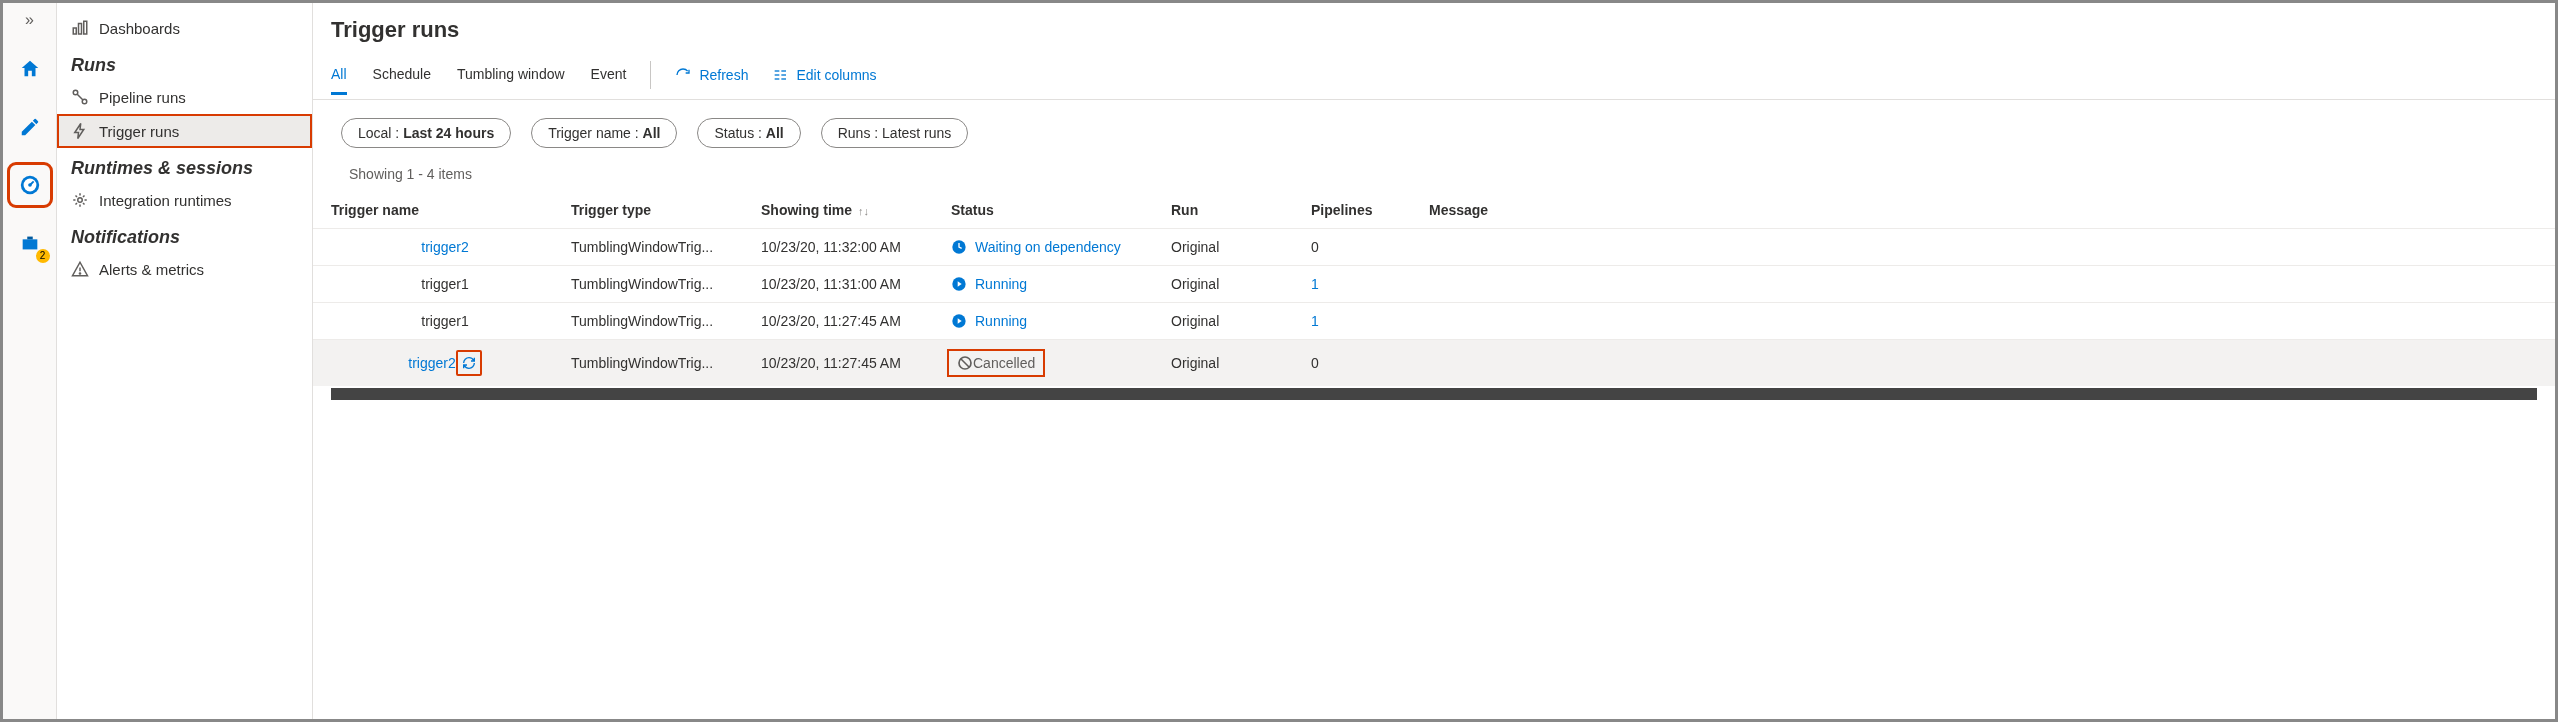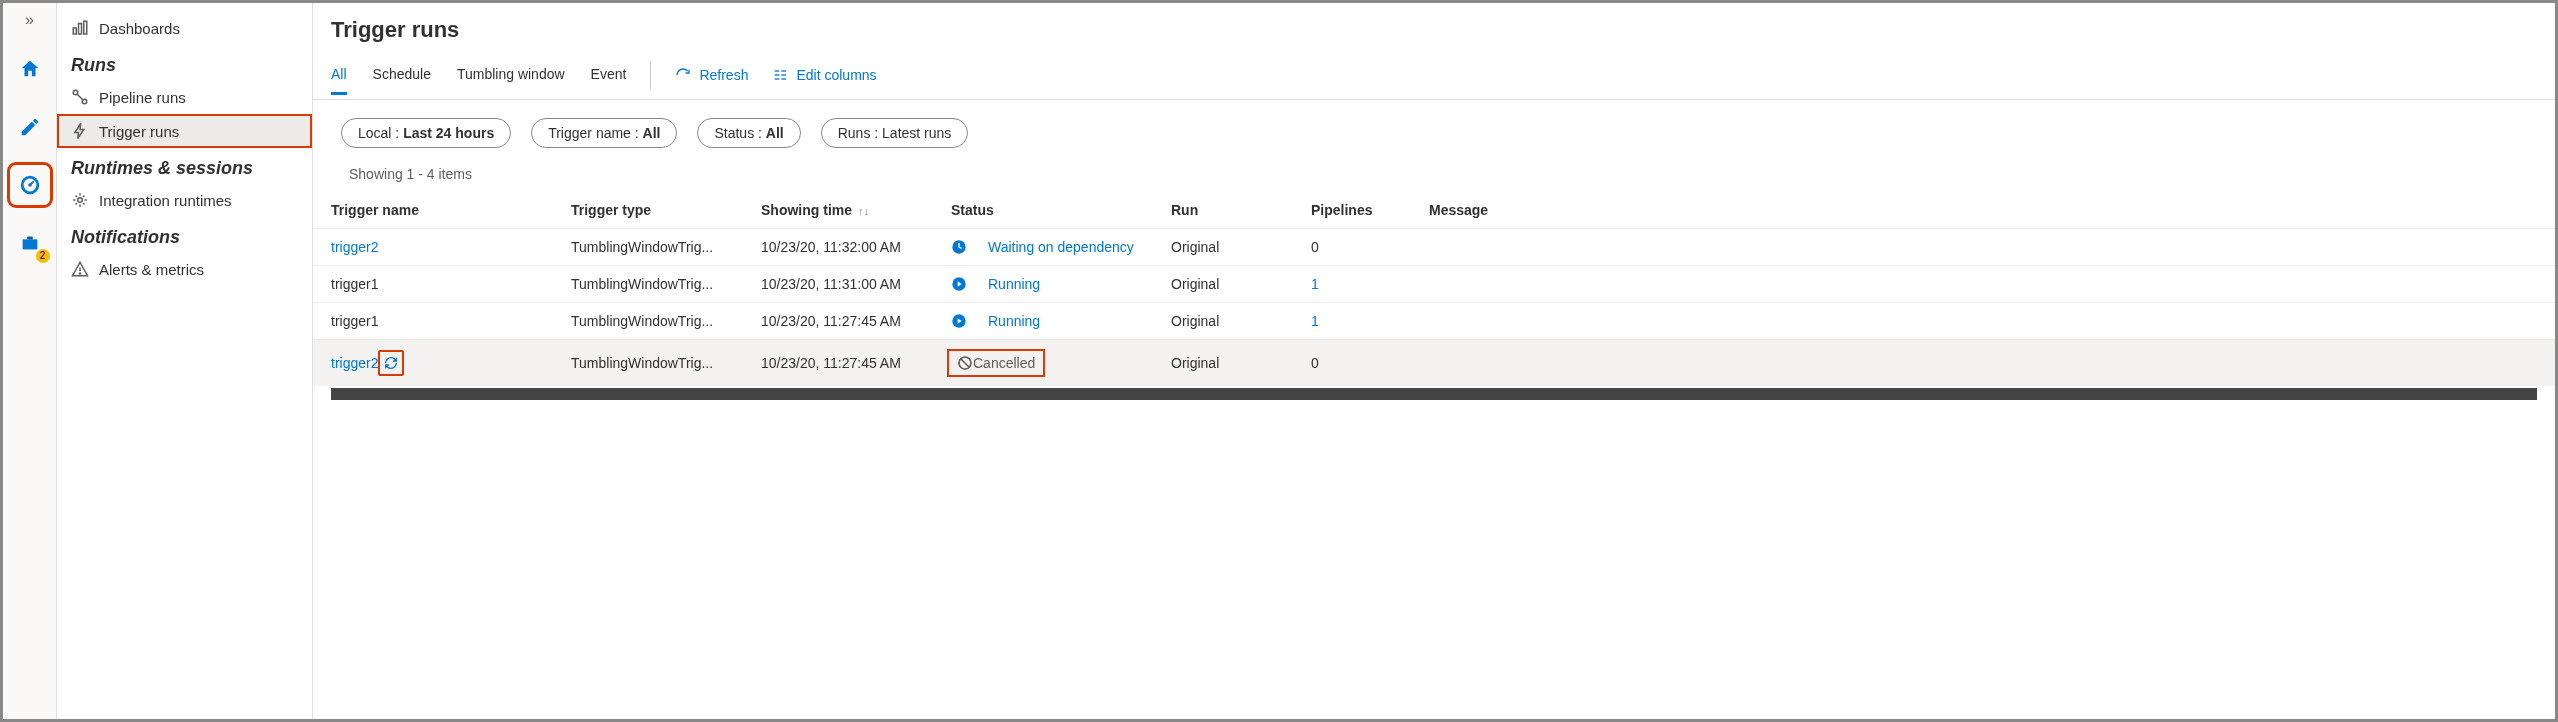--- a/index.html
+++ b/index.html
@@ -60,32 +60,32 @@
 
   .showing { padding: 18px 0 10px 36px; color:#605e5c; }
 
   .grid { width:100%; }
   .grid-header, .grid-row { display:grid; grid-template-columns: 240px 190px 190px 220px 140px 118px 1fr; align-items:center; padding: 10px 18px 10px 18px; }
   .grid-header { font-weight:600; color:#323130; }
   .grid-row { border-top:1px solid #edebe9; }
   .grid-row.hl { background:#f3f2f1; }
   .sort-icons { font-size:11px; color:#8a8886; margin-left:6px; }
   .link { color:#0078d4; cursor:pointer; }
-  .status-cell { display:flex; gap:21px; }
+  .status-cell { display:flex; gap:8px; }
   .status-cell svg { width:16px; height:16px; }
   .status-waiting { color:#0078d4; }
   .status-running { color:#0078d4; }
   .status-cancelled { color:#605e5c; }
 
   .rerun-btn { width:26px; height:26px; border:2px solid #d83b01; display:inline-flex; align-items:center; justify-content:center; color:#0078d4; border-radius:2px; }
   .cancelled-box { outline:2px solid #d83b01; outline-offset:2px; display:inline-flex; padding:2px 6px; }
 
   .scroll-track { height:12px; background:#444; margin: 2px 18px 0 18px; }
 
-  .trigger-cell { display:flex; align-items:center; justify-content:flex-start; padding-right:12px; }
+  .trigger-cell { display:flex; align-items:center; justify-content:center; padding-right:12px; }
 </style>
 </head>
 <body>
 
 <div class="layout">
 
   <div class="rail">
     <div class="collapse-toggle">»</div>
     <div class="rail-item">
       <svg viewBox="0 0 24 24" fill="#0078d4">

